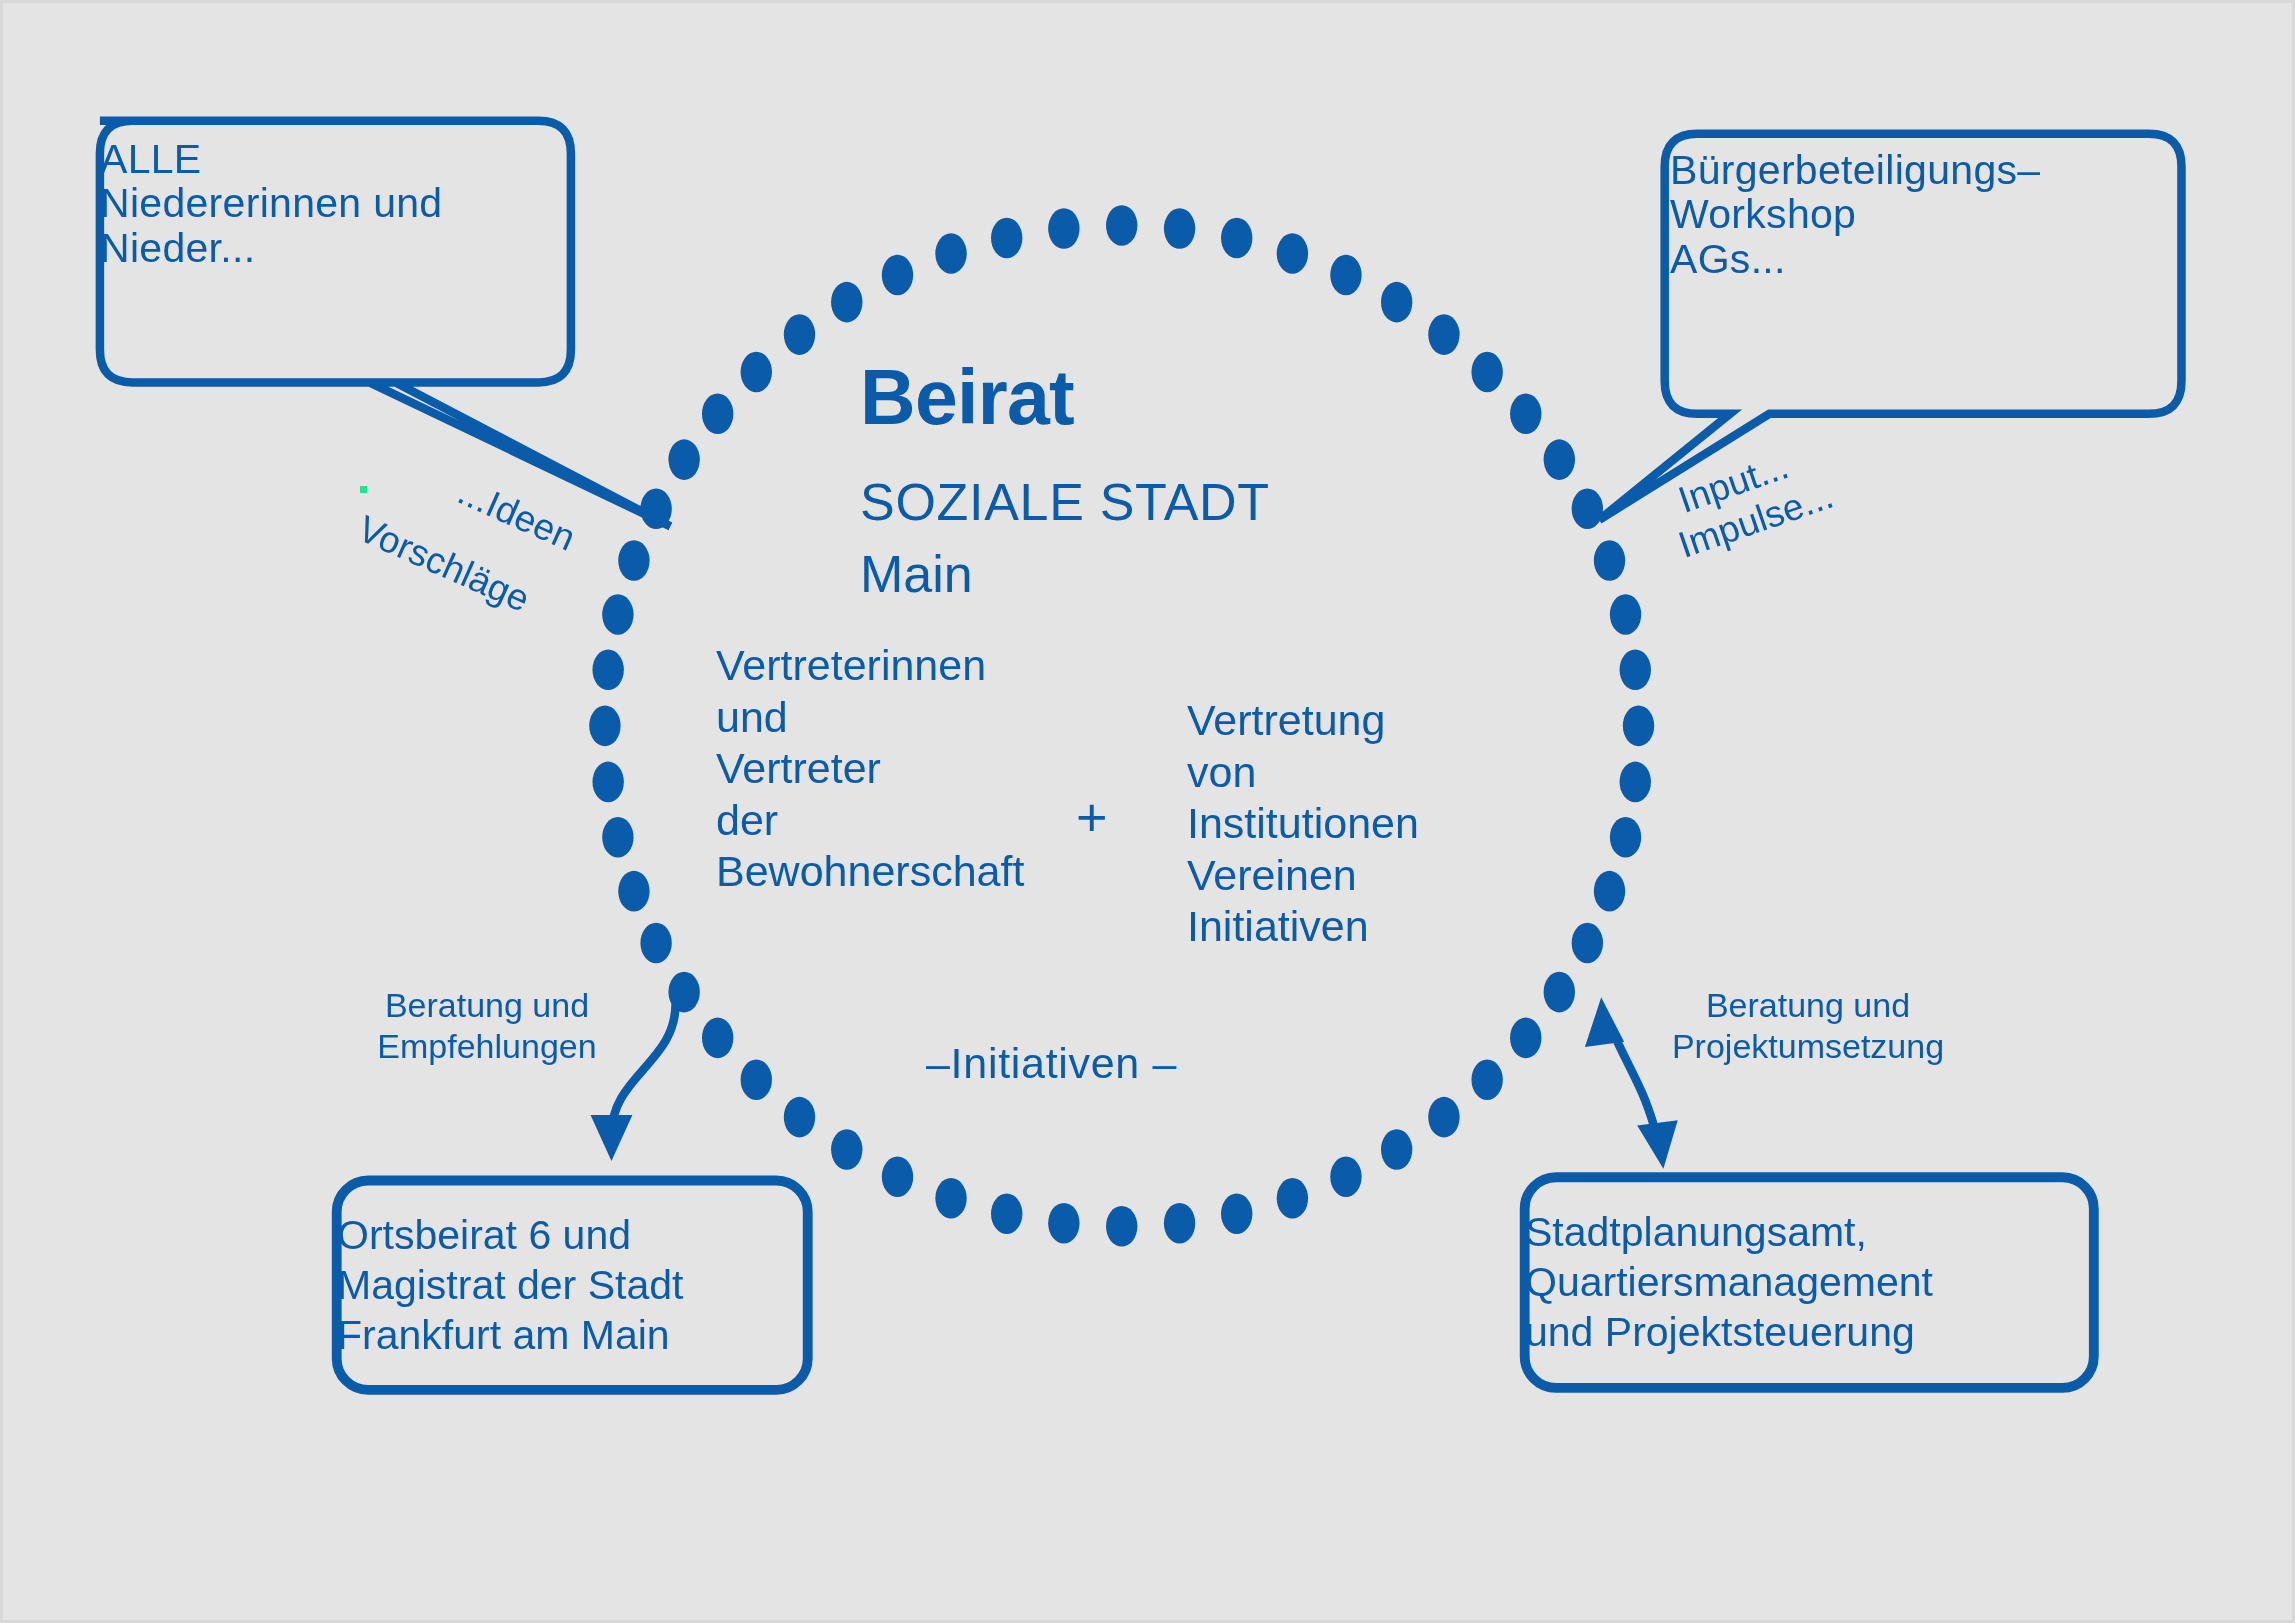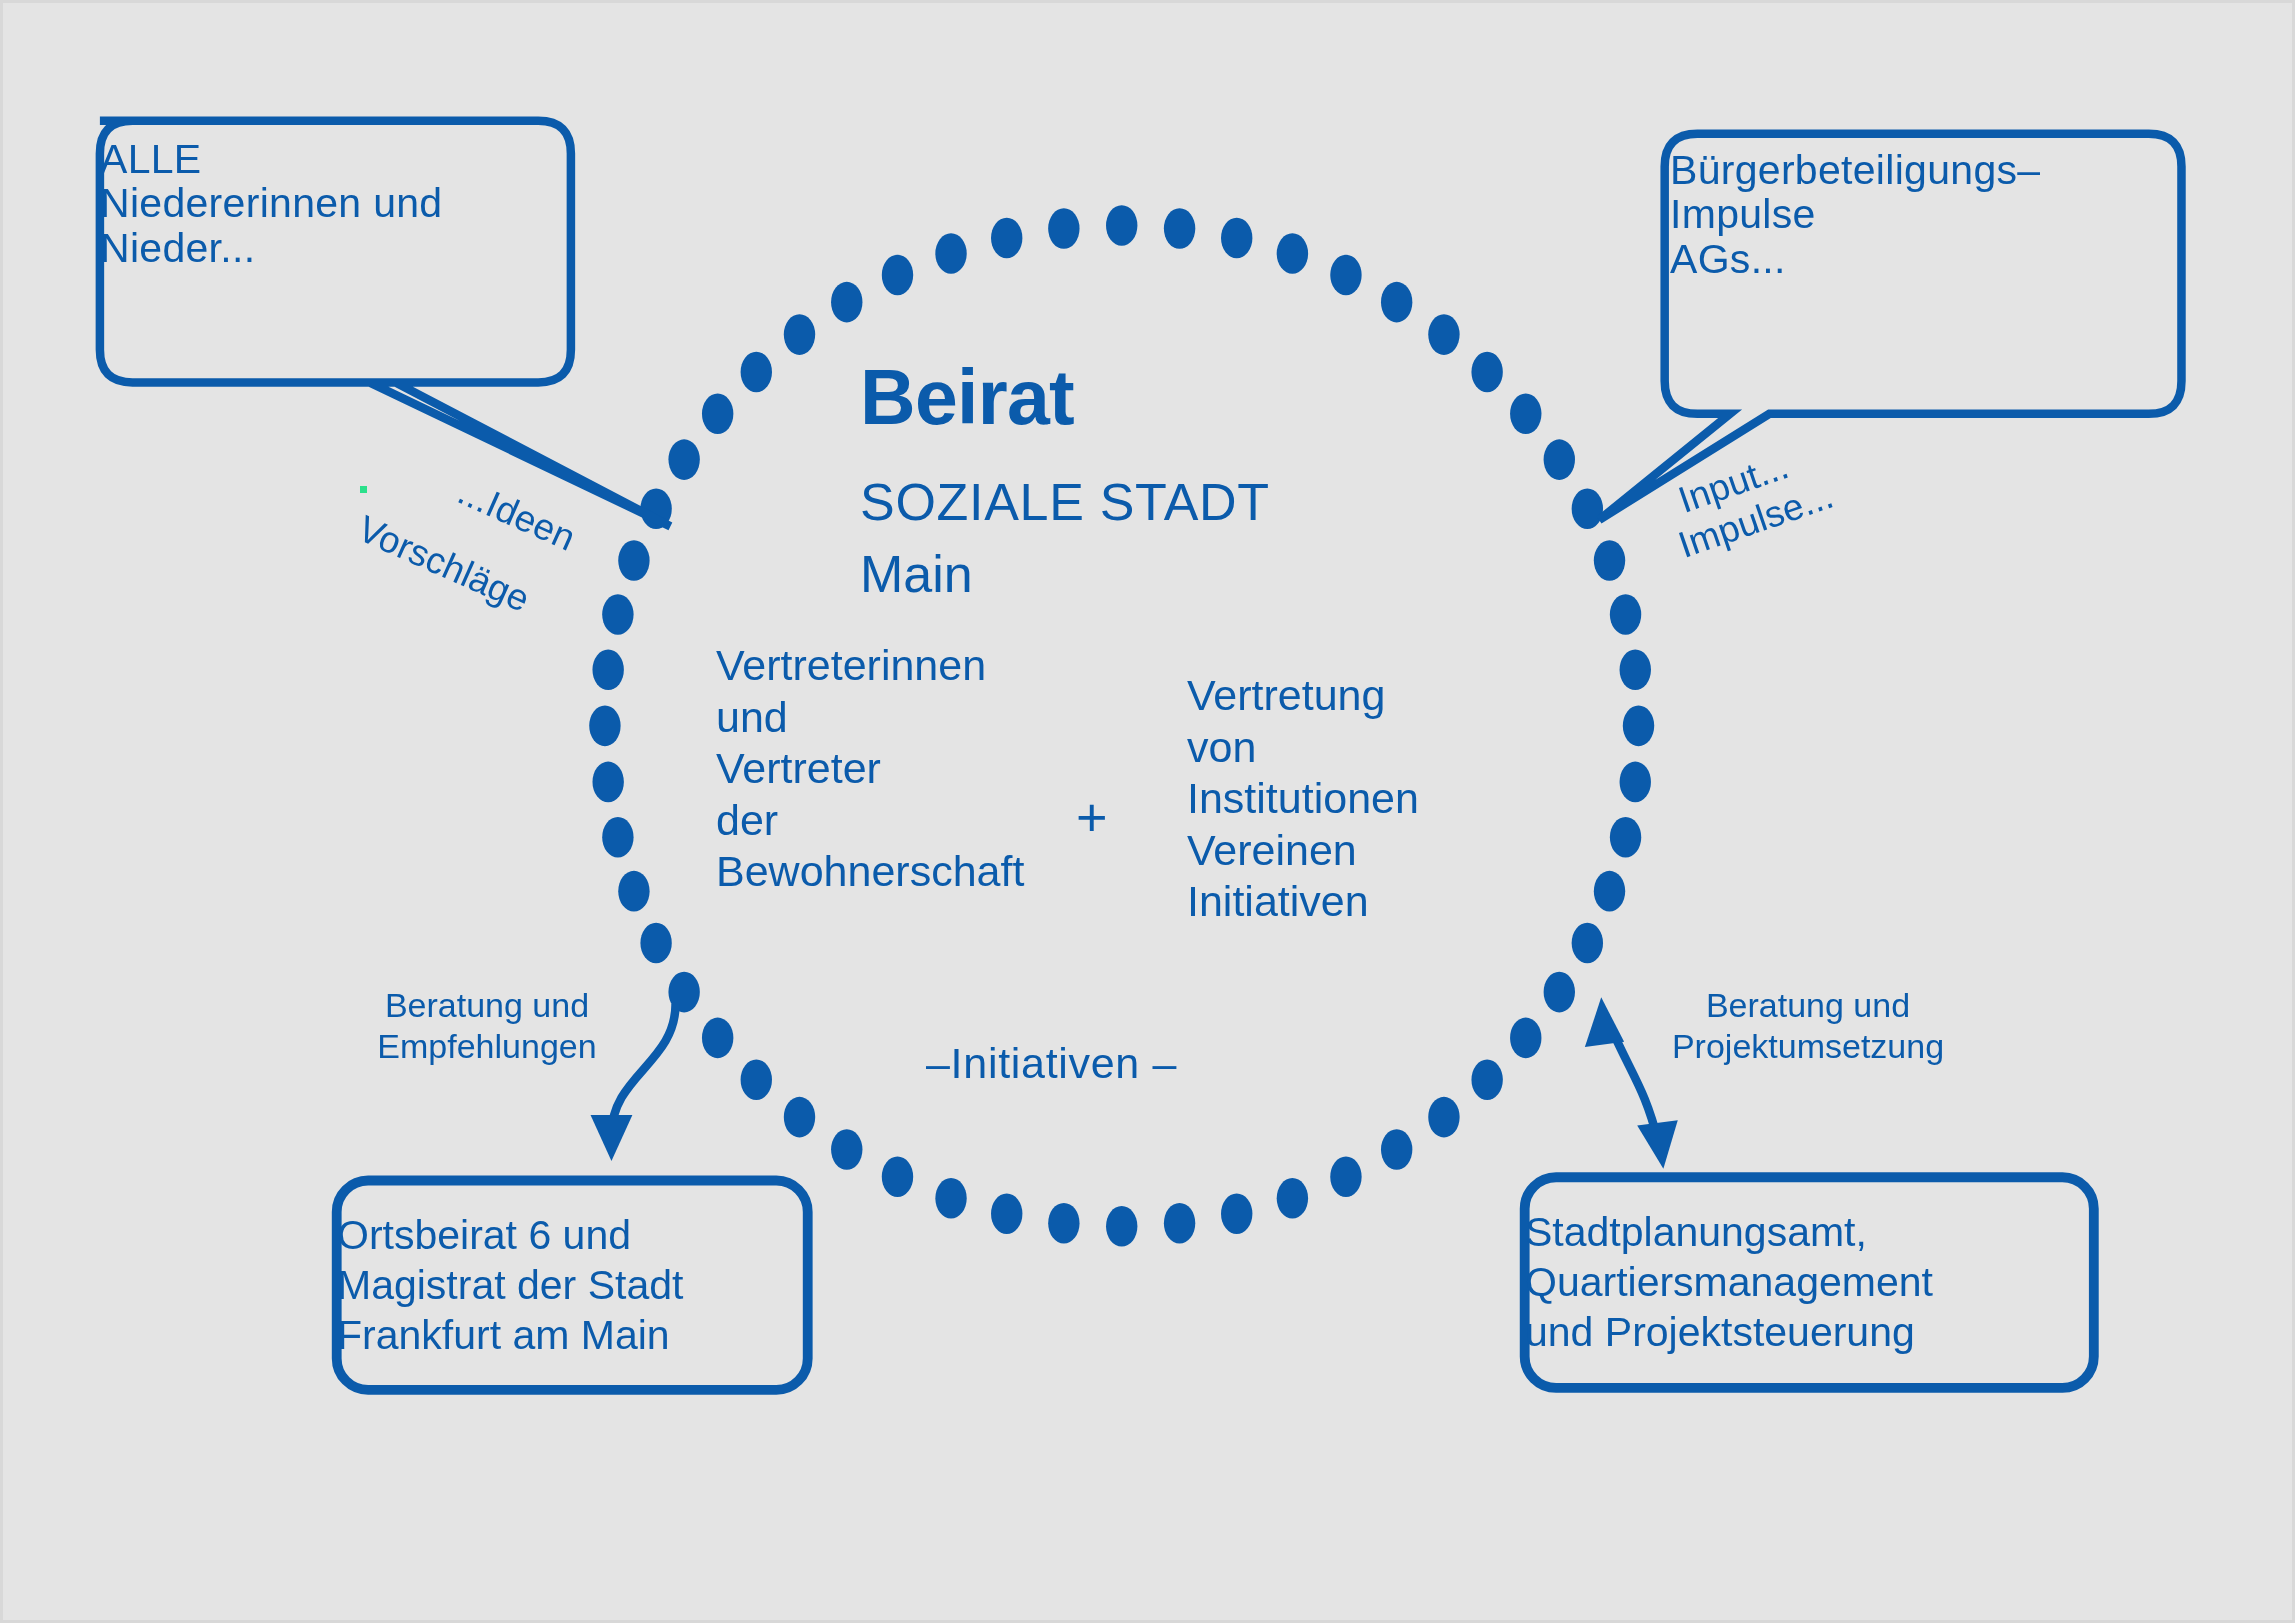--- a/index.html
+++ b/index.html
@@ -177,38 +177,38 @@
       <polygon points="2538,1782 2498,1716 2560,1708" fill="#0B5BAB"></polygon>
     </g>
 
   </svg>
 
   <div class="txt bubble-text" style="left:97px; top:134px; width:471px;">ALLE
 Niedererinnen und
 Nieder...</div>
 
   <div class="txt bubble-text" style="left:1667px; top:145px; width:507px;">Bürgerbeteiligungs–
-Impulse
+Workshop
 AGs...</div>
 
   <div class="txt" id="core-title" style="left:857px; top:353px; width:523px;">Beirat</div>
 
   <div class="txt" id="core-sub1" style="left:857px; top:471px; width:523px;">SOZIALE STADT</div>
 
   <div class="txt" id="core-sub2" style="left:857px; top:543px; width:523px;">Main</div>
 
   <div class="txt col-text" style="left:713px; top:637px; width:340px;">Vertreterinnen
 und
 Vertreter
 der
 Bewohnerschaft</div>
 
   <div class="txt" id="plus-sign" style="left:1073px; top:785px; width:92px;">+</div>
 
-  <div class="txt col-text" style="left:1184px; top:667px; width:340px;">Vertretung
+  <div class="txt col-text" style="left:1184px; top:692px; width:340px;">Vertretung
 von
 Institutionen
 Vereinen
 Initiativen</div>
 
   <div class="txt" id="stimmrecht" style="left:923px; top:1037px; width:406px;">–Initiativen  –</div>
 
   <div class="txt conn-label rot" style="left:466px; top:467px; width:196px; text-align:left; transform:rotate(24deg); font-size:37px;">...Ideen</div>
 
   <div class="txt conn-label rot" style="left:366px; top:504px; width:262px; text-align:left; transform:rotate(24deg); font-size:37px;">Vorschläge</div>

